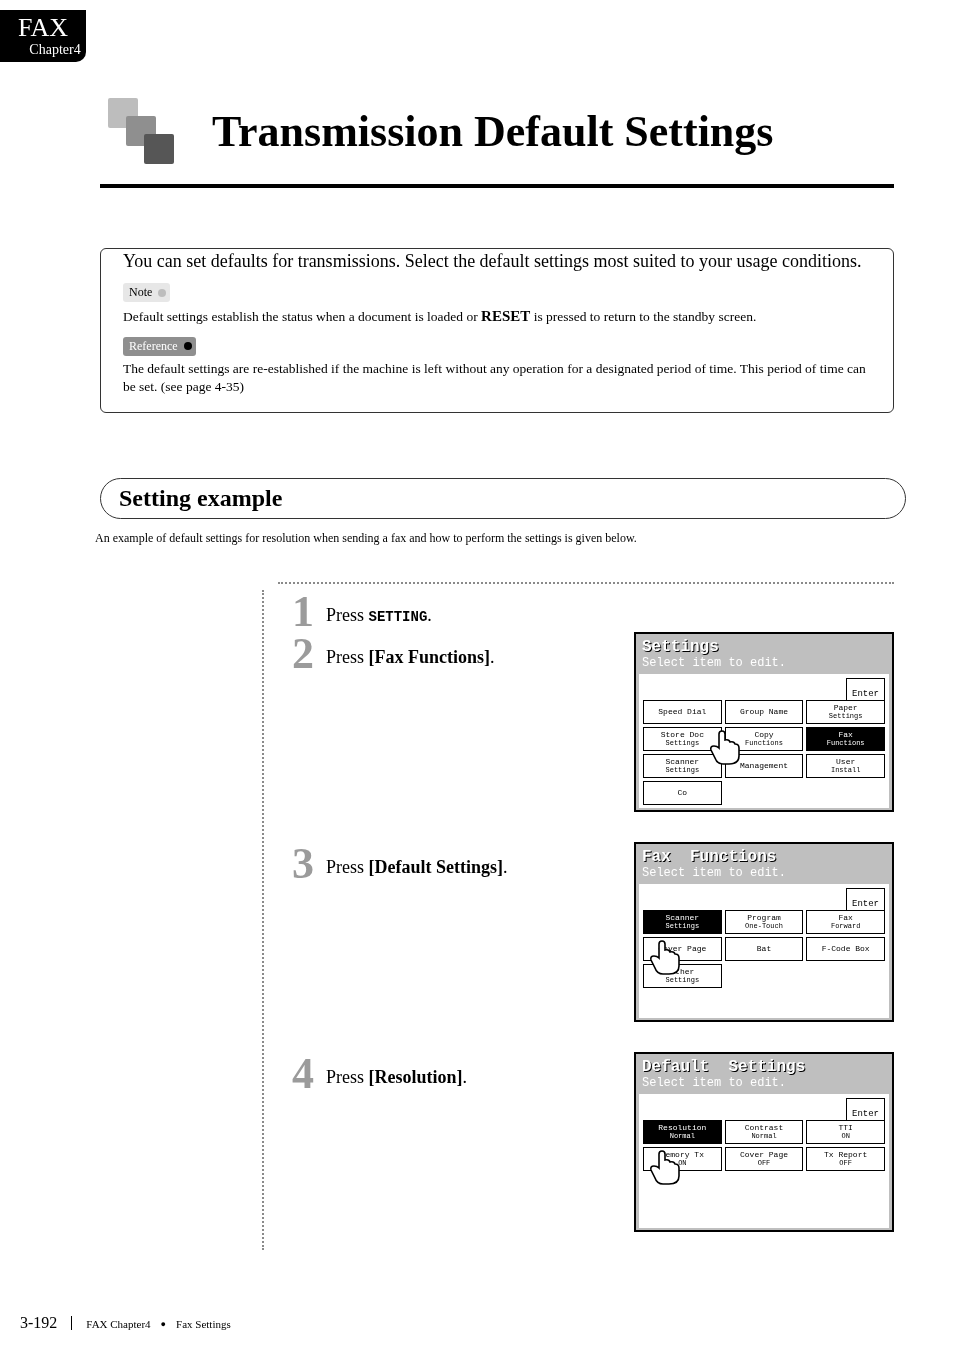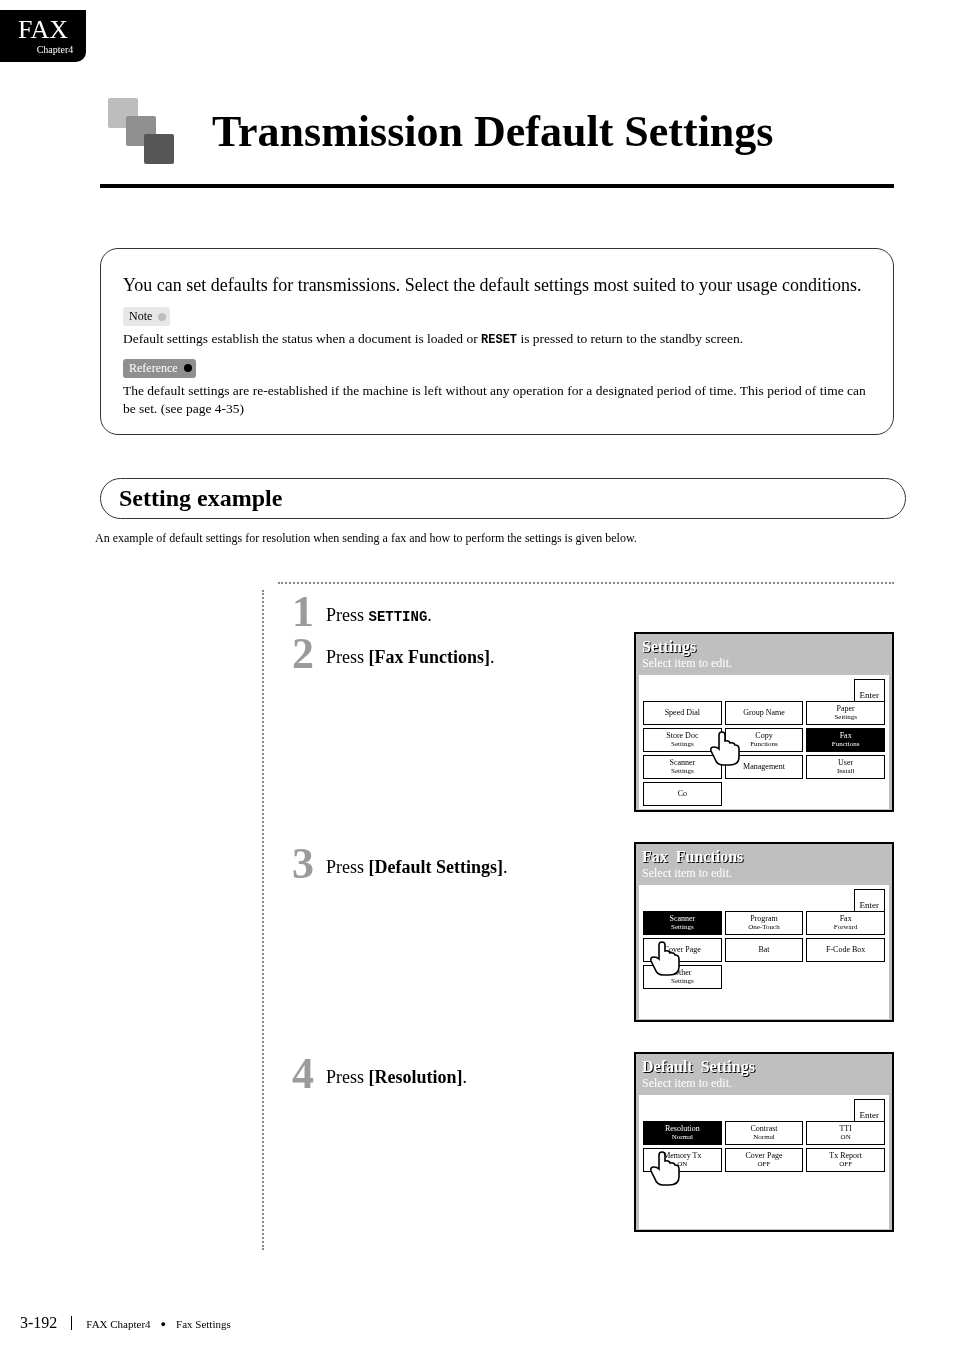--- a/index.html
+++ b/index.html
@@ -9,21 +9,21 @@
   
   .tab {
     position: absolute; left: 0; top: 10px;
     width: 86px; height: 52px;
     background: #000; color: #fff;
     border-bottom-right-radius: 10px;
     display: flex; flex-direction: column; align-items: center; justify-content: center;
     line-height: 1;
   }
   .tab .big { font-size: 26px; font-family: Georgia, serif; }
-  .tab .small { font-size: 10px; margin-top: 2px; padding-left: 24px; }
+  .tab .small { font-size: 14px; margin-top: 2px; padding-left: 24px; }
 
   
   .title-area { position: absolute; left: 100px; right: 60px; top: 90px; }
   .title-icon {
     width: 100px; height: 82px; display: inline-block; vertical-align: middle;
     position: relative;
   }
   .title-icon .sq { position: absolute; border-radius: 2px; }
   .sq1 { width: 30px; height: 30px; left: 8px; top: 8px; background: #bdbdbd; }
   .sq2 { width: 30px; height: 30px; left: 26px; top: 26px; background: #8f8f8f; }
@@ -32,42 +32,42 @@
     display: inline-block; vertical-align: middle;
     font-size: 44px; font-weight: bold; margin-left: 8px;
   }
   .title-underline {
     height: 0; border-top: 4px solid #000; margin-top: 12px;
   }
 
   
   .intro-box {
     position: absolute; left: 100px; right: 60px; top: 248px;
-    border: 1px solid #333; border-radius: 18px;
-    padding: 24px 22px 16px 22px;
+    border: 1px solid #333; border-radius: 6px;
+    padding: 0 22px 16px 22px;
     font-family: Georgia, serif;
   }
   .intro-lead { font-size: 18px; line-height: 1.35; }
   .note-chip, .ref-chip {
     display: inline-flex; align-items: flex-start;
     font-size: 12px; padding: 2px 18px 2px 6px;
     border-radius: 3px; margin-top: 10px;
     position: relative;
   }
   .note-chip { background: #e7e7e7; color: #000; }
   .ref-chip  { background: #8f8f8f; color: #fff; }
   .note-chip::after, .ref-chip::after {
     content: ""; position: absolute; right: 4px; top: 50%;
     width: 8px; height: 8px; border-radius: 50%;
     transform: translateY(-50%);
   }
   .note-chip::after { background: #bdbdbd; }
   .ref-chip::after  { background: #000; }
   .intro-small { font-size: 13.5px; line-height: 1.35; margin-top: 4px; }
-  .intro-small .kbd { font-family: Liberation Mono, monospace; font-size: 12px; font-weight: bold; }
+  .intro-small .kbd { font-family: Liberation Serif, serif; font-size: 15px; font-weight: bold; }
 
   
   .section-pill {
     position: absolute; left: 100px; right: 48px; top: 478px;
     border: 1px solid #333; border-radius: 22px;
     padding: 6px 18px;
     font-size: 24px; font-weight: bold;
   }
 
   .section-text {
@@ -97,21 +97,21 @@
     width: 34px; text-align: center; line-height: 1;
   }
   .step-text { font-size: 18px; line-height: 1.3; padding-top: 14px; padding-left: 6px; }
   .step-text .kbd { font-family: "Courier New", monospace; font-size: 14px; font-weight: bold; }
   .step-text b { font-weight: bold; }
 
   
   .screen {
     position: absolute; width: 260px; height: 180px;
     border: 2px solid #000; background: #bfbfbf;
-    font-family: Liberation Serif, serif; color: #000;
+    font-family: Liberation Mono, monospace; color: #000;
   }
   .screen .hdr { padding: 4px 6px 2px 6px; }
   .screen .hdr .t1 { font-size: 16px; font-weight: bold; color: #fff; text-shadow: 1px 1px 0 #000; }
   .screen .hdr .t2 { font-size: 12px; color: #fff; }
   .screen .body {
     background: #fff; margin: 2px 3px 3px 3px; height: 134px;
     position: relative; padding: 4px;
   }
   .enter-btn {
     position: absolute; right: 4px; top: 4px;

